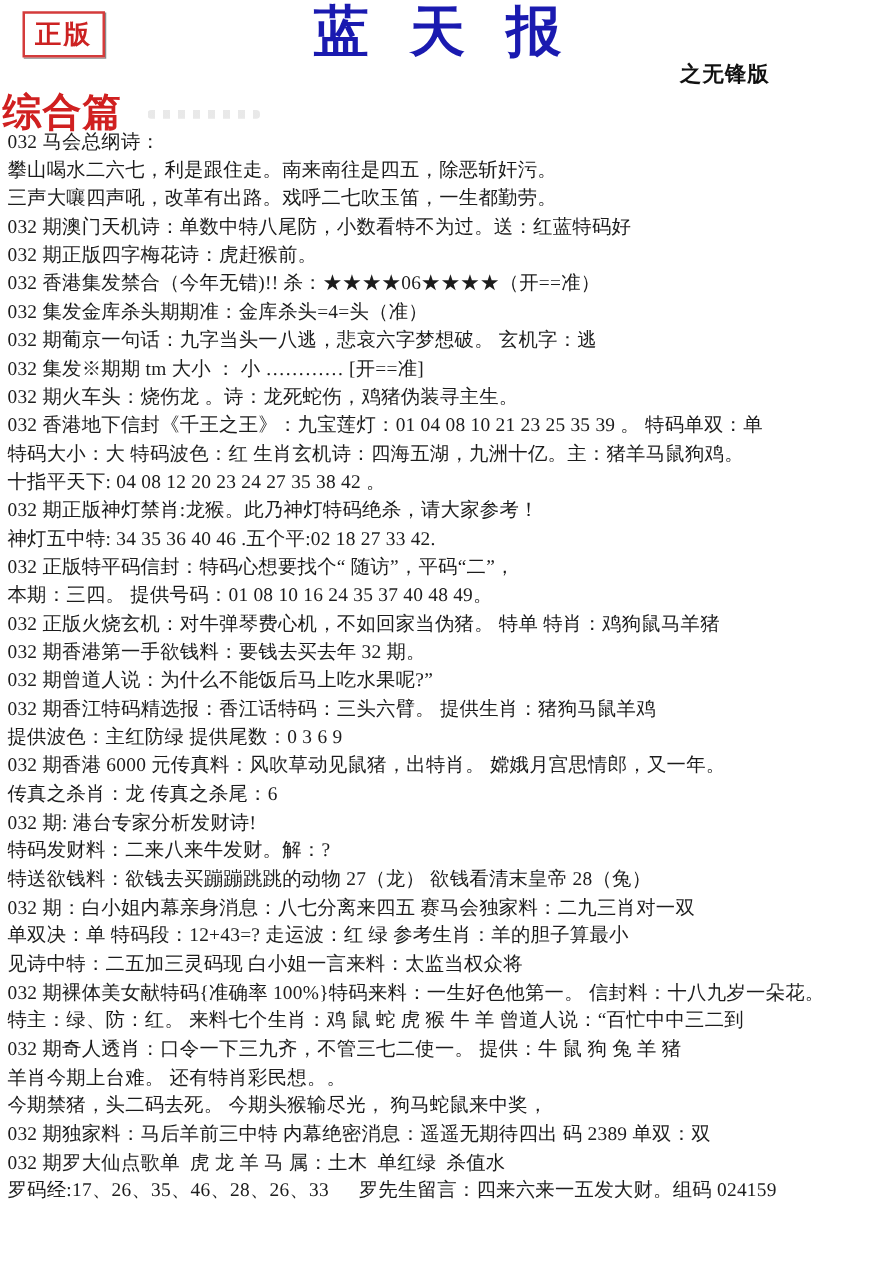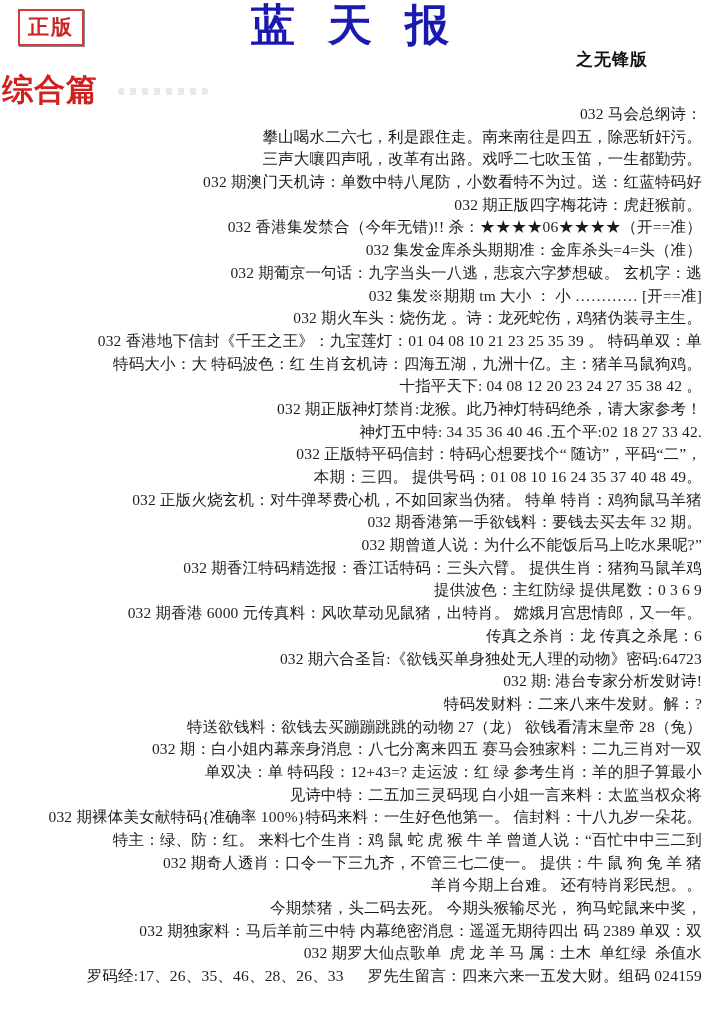--- a/index.html
+++ b/index.html
@@ -25,36 +25,35 @@
     position:absolute;left:0;right:0;top:-4px;
     text-align:center;
     color:#1a1ab0;font-size:44px;font-weight:bold;
     letter-spacing:2px;word-spacing:18px;
     white-space:pre;
   }
   .edition{
     position:absolute;left:544px;top:48px;
     font-size:17px;font-weight:bold;color:#111;
     letter-spacing:1px;
-    margin-left:32px;
   }
   .section-title{
     position:absolute;left:2px;top:57px;
     color:#d02020;font-size:31px;font-weight:bold;
     letter-spacing:1px;
     margin-top:12px;
   }
   .smudge{
     position:absolute;left:118px;top:88px;width:90px;height:7px;
     background:repeating-linear-gradient(90deg,#e3e3e3 0 6px,transparent 6px 12px);
     border-radius:3px;opacity:.8;
   }
   
   .lines{
-    position:absolute;left:6px;top:103px;right:0;text-align:right;
+    position:absolute;left:6px;top:103px;right:0;
   }
   .line{
     height:22.7px;line-height:22.7px;
     font-size:15.5px;
     white-space:pre;
     letter-spacing:0.2px;
     font-weight:500;
   }
 </style>
 </head>
@@ -90,21 +89,20 @@
       <div class="line">神灯五中特: 34 35 36 40 46 .五个平:02 18 27 33 42.</div>
       <div class="line">032 正版特平码信封：特码心想要找个“ 随访”，平码“二”，</div>
       <div class="line">本期：三四。 提供号码：01 08 10 16 24 35 37 40 48 49。</div>
       <div class="line">032 正版火烧玄机：对牛弹琴费心机，不如回家当伪猪。 特单 特肖：鸡狗鼠马羊猪</div>
       <div class="line">032 期香港第一手欲钱料：要钱去买去年 32 期。</div>
       <div class="line">032 期曾道人说：为什么不能饭后马上吃水果呢?”</div>
       <div class="line">032 期香江特码精选报：香江话特码：三头六臂。 提供生肖：猪狗马鼠羊鸡</div>
       <div class="line">提供波色：主红防绿 提供尾数：0 3 6 9</div>
       <div class="line">032 期香港 6000 元传真料：风吹草动见鼠猪，出特肖。 嫦娥月宫思情郎，又一年。</div>
       <div class="line">传真之杀肖：龙 传真之杀尾：6</div>
-      <div class="line">032 期六合圣旨:《欲钱买单身独处无人理的动物》密码:64723</div>
       <div class="line">032 期: 港台专家分析发财诗!</div>
       <div class="line">特码发财料：二来八来牛发财。解：?</div>
       <div class="line">特送欲钱料：欲钱去买蹦蹦跳跳的动物 27（龙） 欲钱看清末皇帝 28（兔）</div>
       <div class="line">032 期：白小姐内幕亲身消息：八七分离来四五 赛马会独家料：二九三肖对一双</div>
       <div class="line">单双决：单 特码段：12+43=? 走运波：红 绿 参考生肖：羊的胆子算最小</div>
       <div class="line">见诗中特：二五加三灵码现 白小姐一言来料：太监当权众将</div>
       <div class="line">032 期裸体美女献特码{准确率 100%}特码来料：一生好色他第一。 信封料：十八九岁一朵花。</div>
       <div class="line">特主：绿、防：红。 来料七个生肖：鸡 鼠 蛇 虎 猴 牛 羊 曾道人说：“百忙中中三二到</div>
       <div class="line">032 期奇人透肖：口令一下三九齐，不管三七二使一。 提供：牛 鼠 狗 兔 羊 猪</div>
       <div class="line">羊肖今期上台难。 还有特肖彩民想。。</div>

